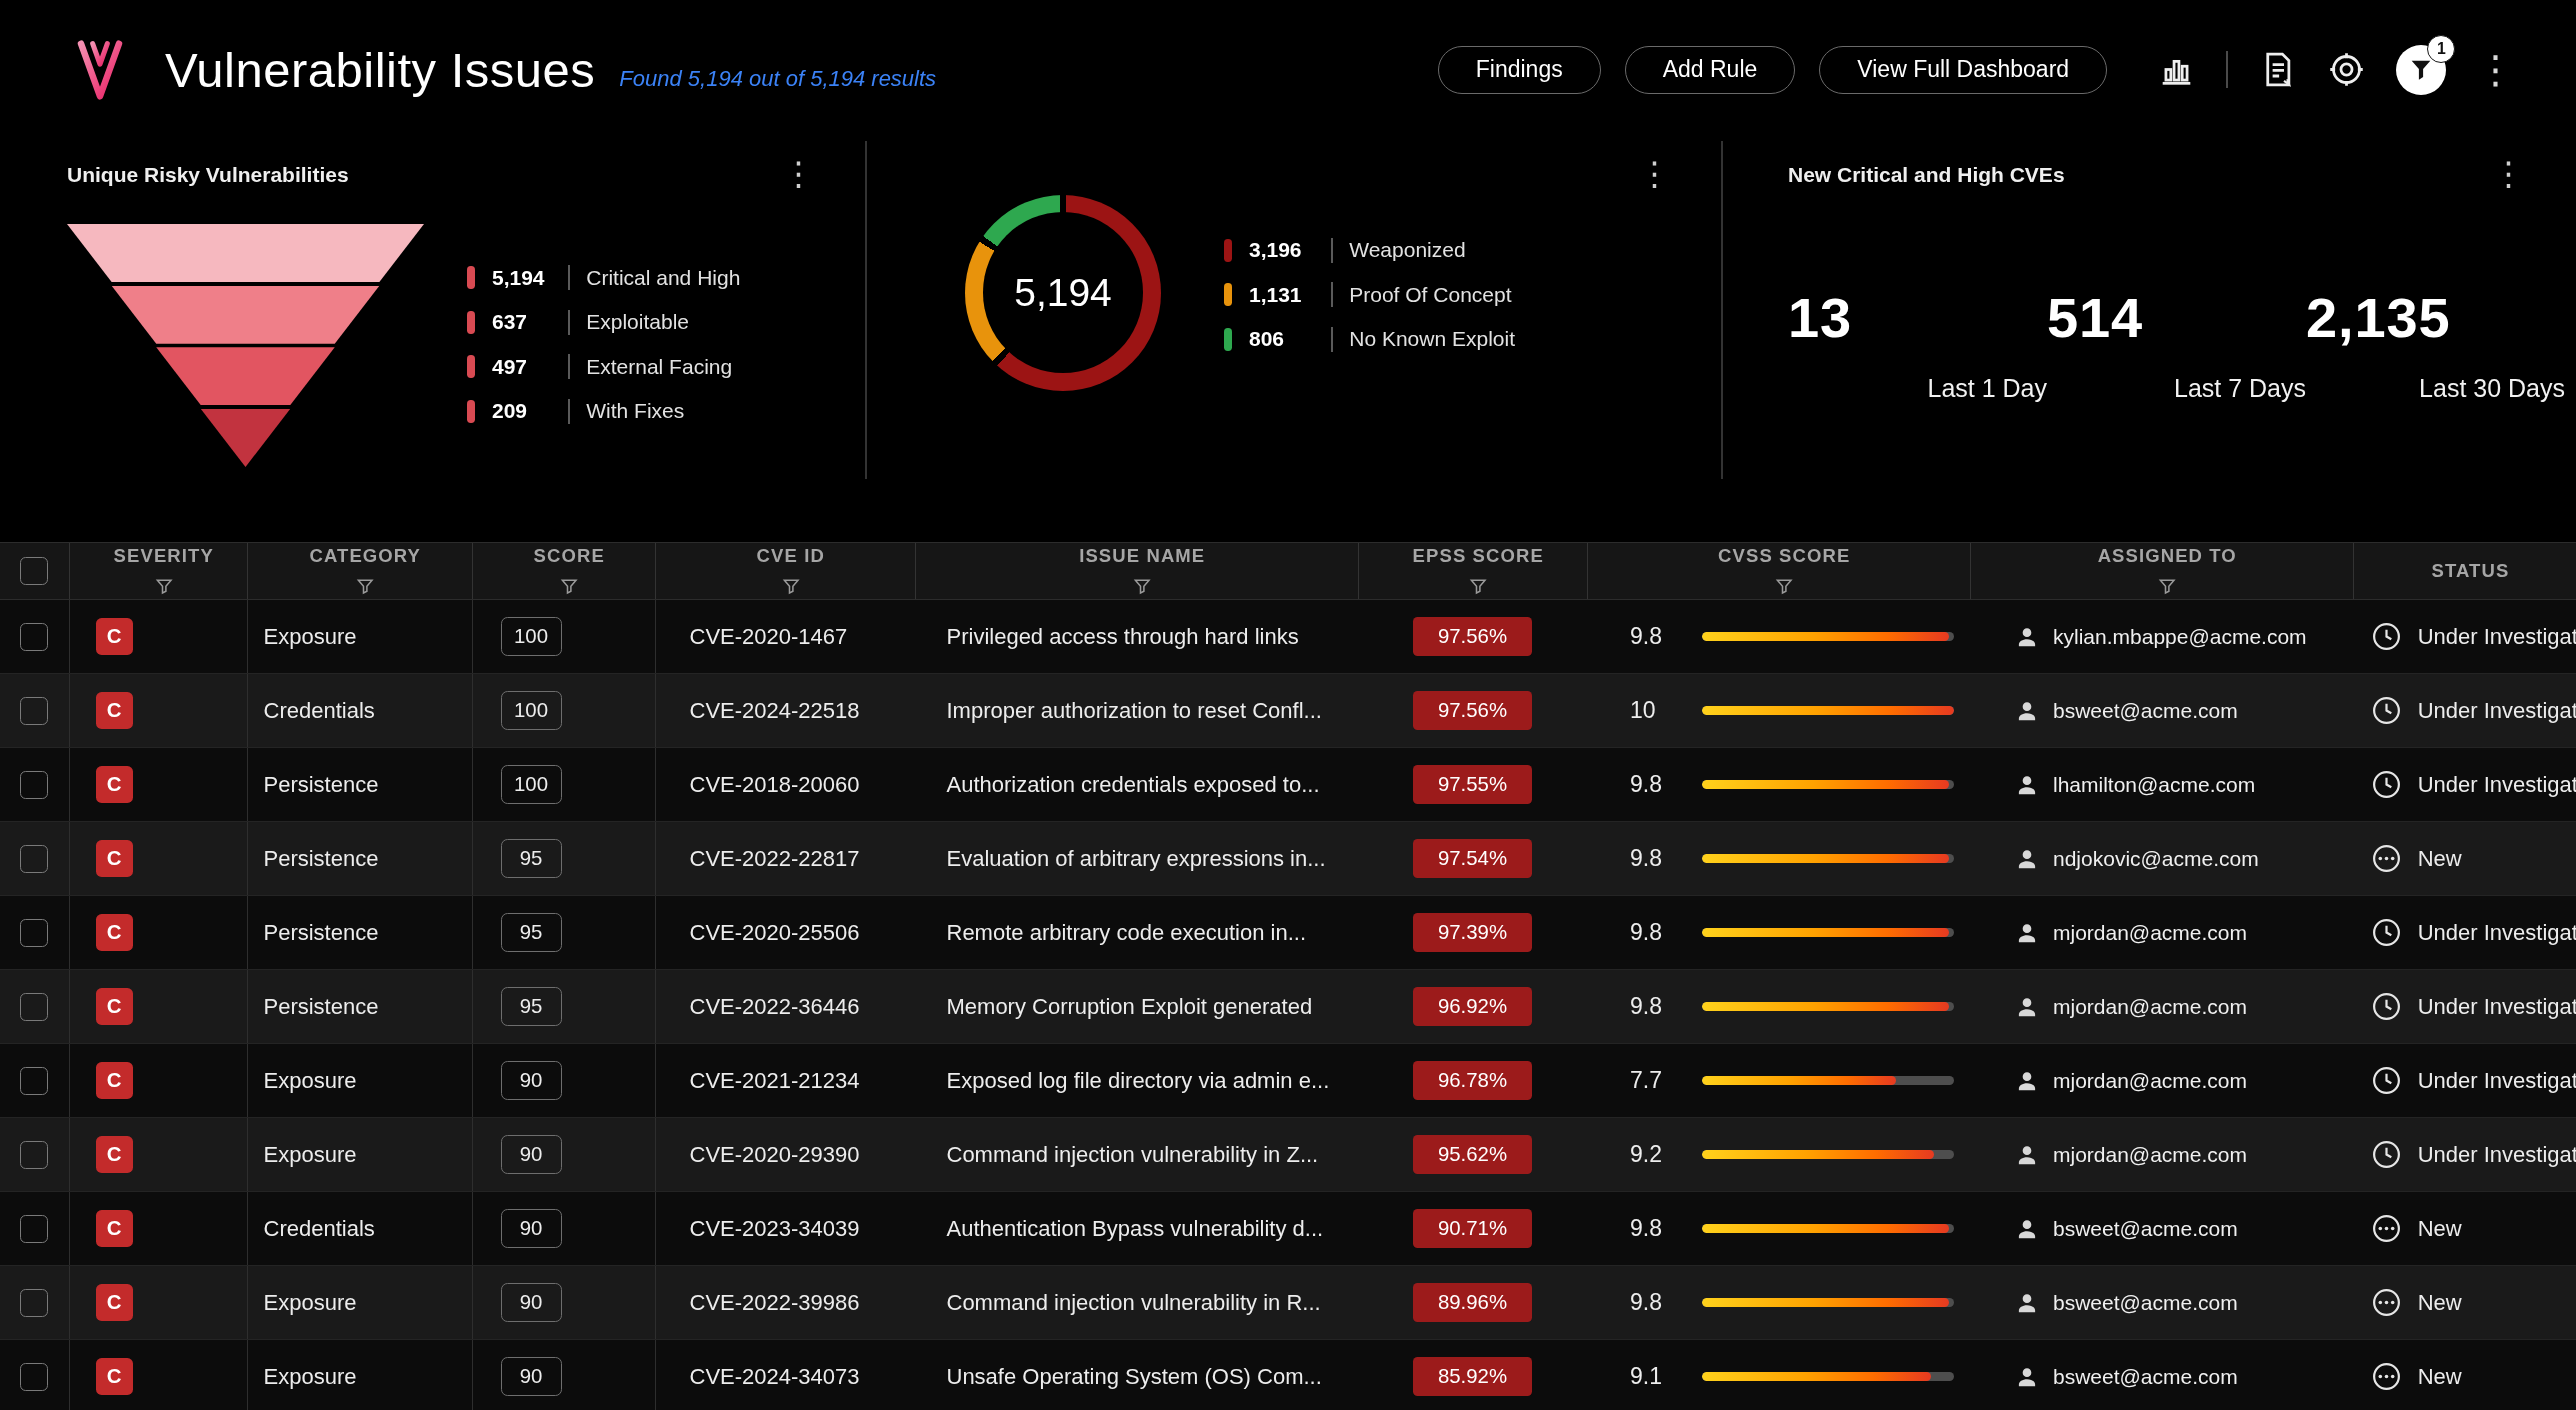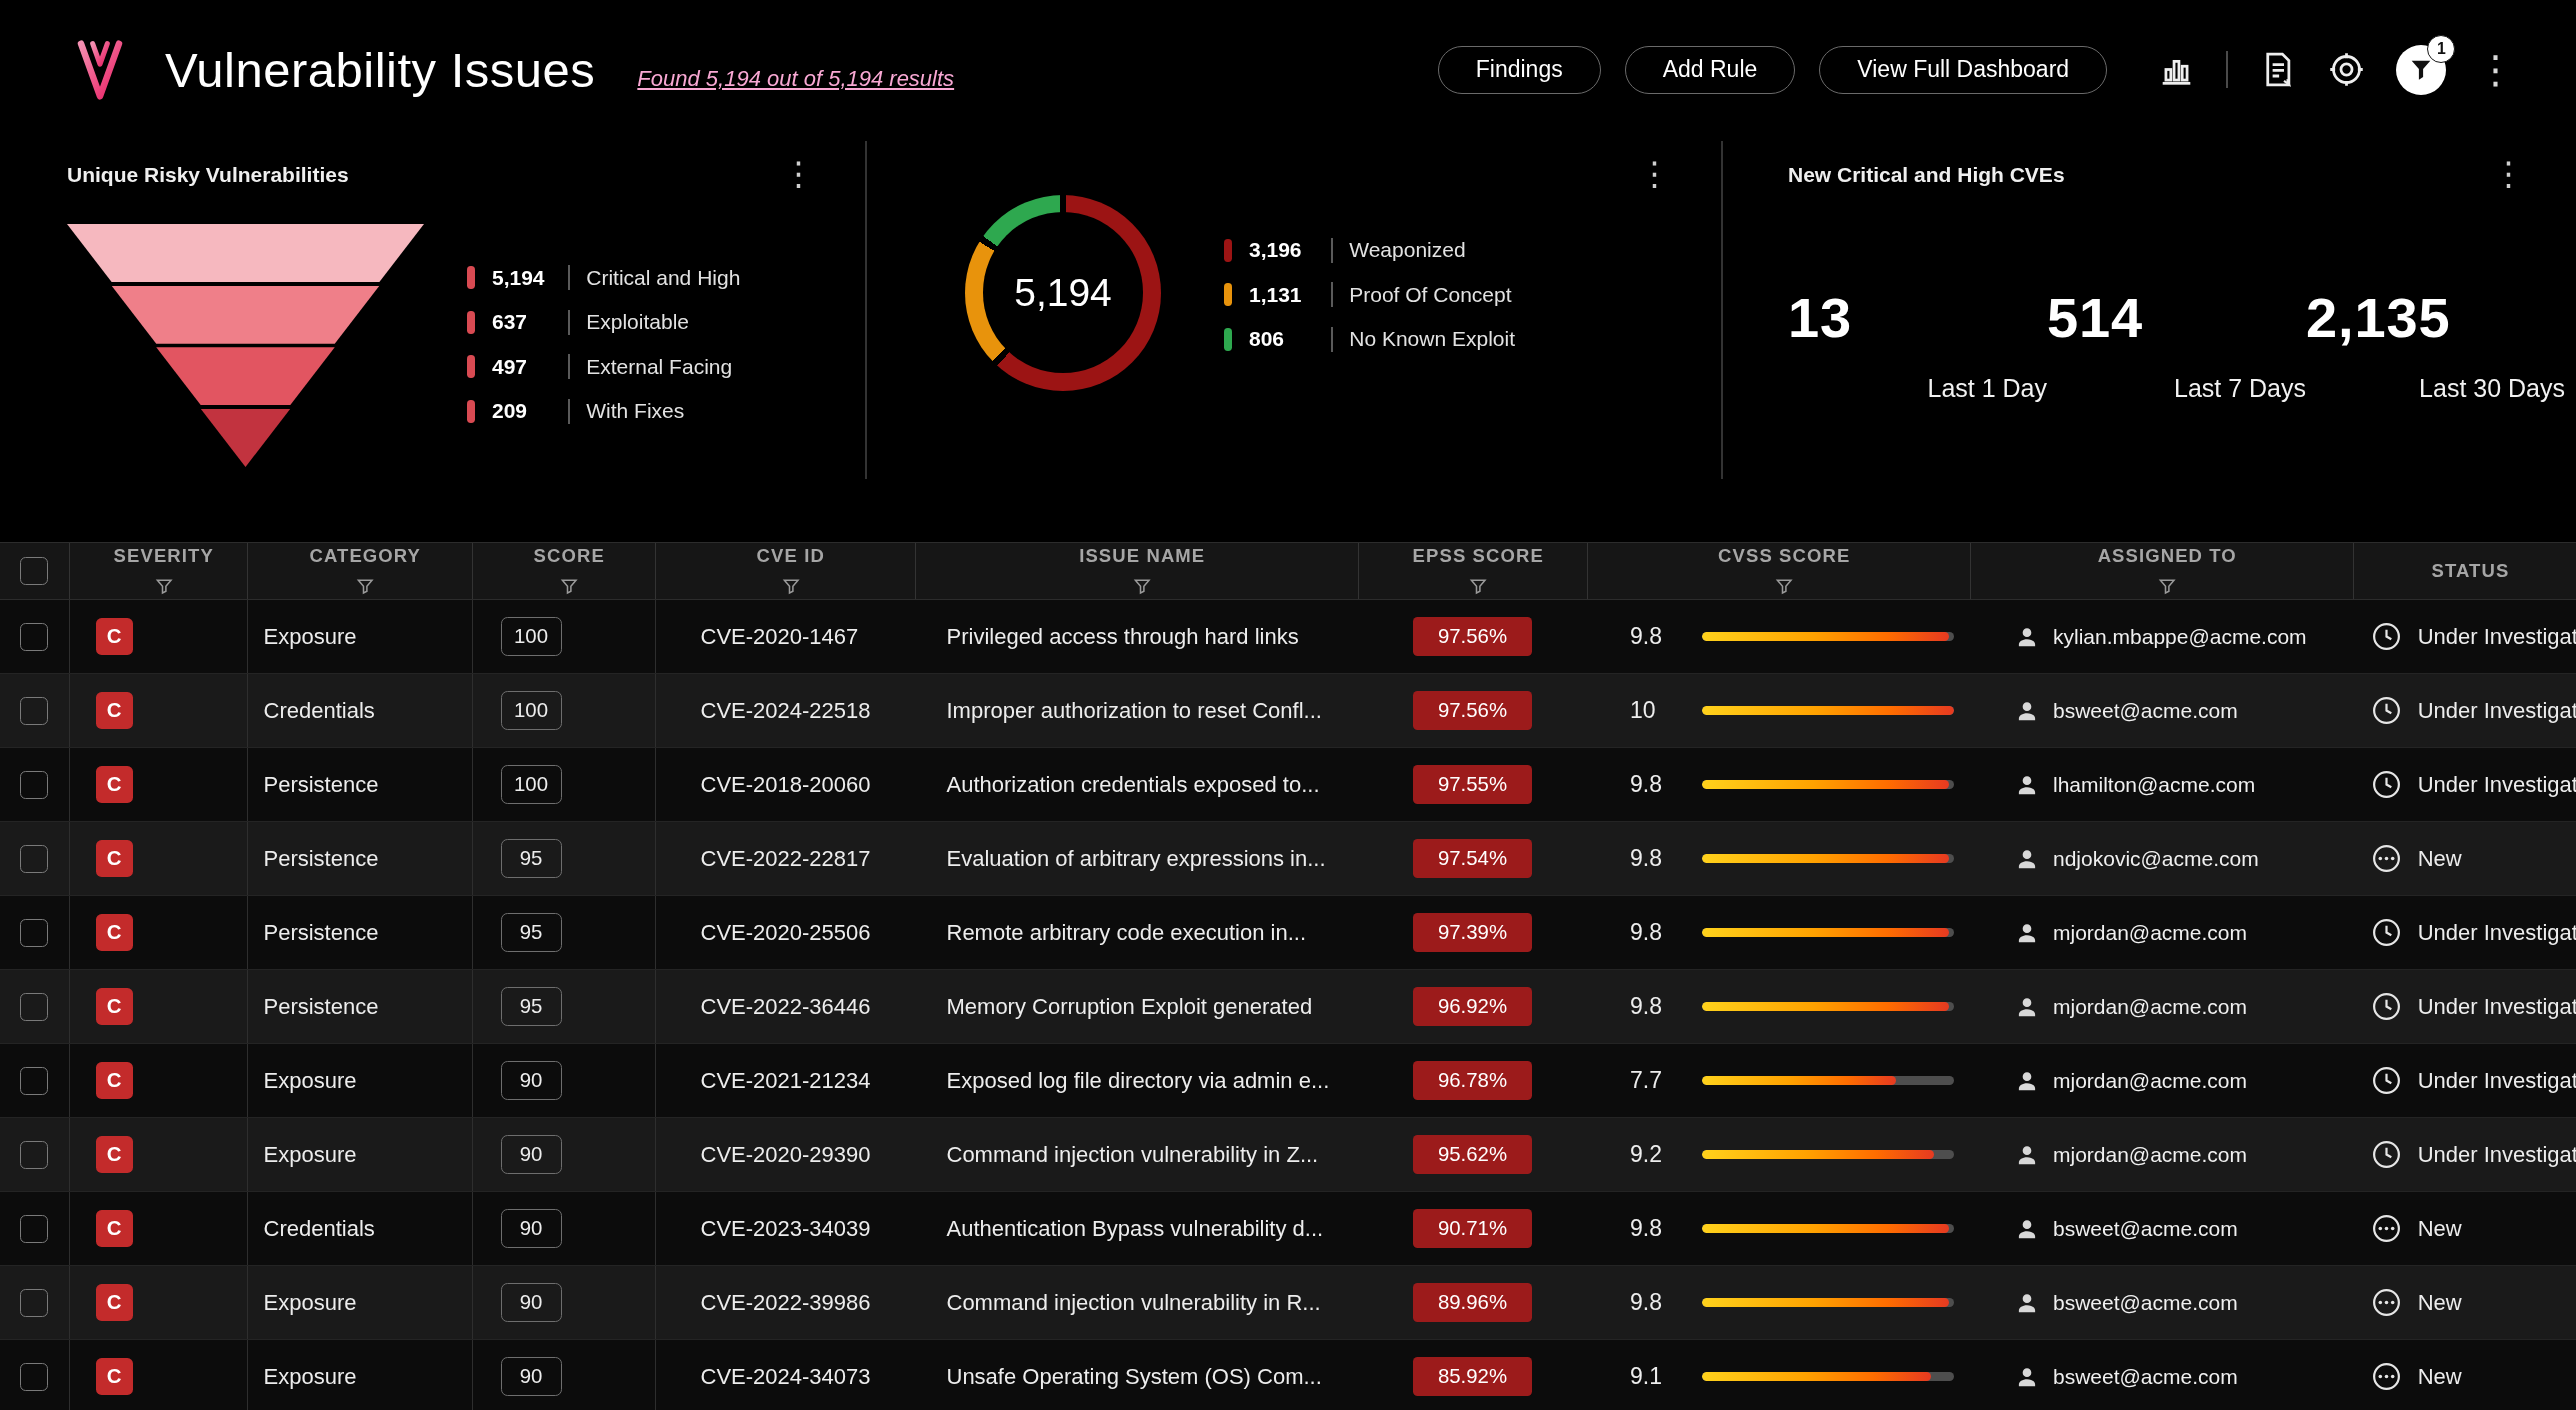--- a/index.html
+++ b/index.html
@@ -3,21 +3,21 @@
 <meta charset="utf-8">
 <style>
   html,body{margin:0;padding:0;background:#000;width:2576px;height:1410px;overflow:hidden;
     font-family:"Liberation Sans",sans-serif;color:#fff;}
   .app{position:relative;width:2576px;height:1410px;background:#000;}
 
   
   .topbar{display:flex;align-items:center;height:139px;padding:0 61px 0 65px;box-sizing:border-box;}
   .logo{width:70px;height:70px;flex:none;}
   .page-title{font-size:49px;font-weight:400;margin-left:30px;letter-spacing:0.5px;white-space:nowrap;}
-  .subtitle{font-style:italic;color:#f9a8d4;font-size:22px;margin-left:42px;margin-top:18.5px;white-space:nowrap;text-decoration:underline;}
+  .subtitle{font-style:italic;color:#3b82f6;font-size:22px;margin-left:24px;margin-top:18.5px;white-space:nowrap;}
   .actions{margin-left:auto;display:flex;align-items:center;gap:24px;}
   .pill-btn{height:48px;padding:0 37px;border-radius:26px;border:1.9px solid #6a6a6a;background:transparent;
     color:#fff;font-size:23px;font-family:inherit;cursor:pointer;white-space:nowrap;}
   .icon-row{display:flex;align-items:center;gap:30px;margin-left:26px;}
   .hicon{width:39px;height:39px;display:block;}
   .vsep{width:1.9px;height:37px;background:#4a4a4a;}
   .filter-btn{position:relative;width:50px;height:50px;border-radius:50%;background:#fff;
     display:flex;align-items:center;justify-content:center;cursor:pointer;}
   .filter-btn svg{width:28px;height:28px;}
   .filter-badge{position:absolute;top:-9.3px;right:-9.3px;width:28px;height:28px;border-radius:50%;
@@ -72,21 +72,21 @@
     overflow:hidden;white-space:nowrap;box-sizing:border-box;}
   td.c-check,td.c-sev,td.c-cat,td.c-score{border-right:1.9px solid #2e2e2e;}
   td.c-check{text-align:center;}
   .checkbox{width:28px;height:28px;border:1.9px solid #7a7a7a;border-radius:5.6px;margin:0 auto;
     background:transparent;box-sizing:border-box;cursor:pointer;}
   .sev-badge{display:inline-flex;width:37px;height:37px;border-radius:5.6px;background:var(--sev,#c32b2b);
     color:#fff;font-weight:700;font-size:20.4px;align-items:center;justify-content:center;margin-left:26px;}
   td.c-cat{padding-left:16px;}
   .score-box{display:inline-flex;min-width:61px;height:39px;border:1.9px solid #6e6e6e;border-radius:6.5px;
     align-items:center;justify-content:center;font-size:20.4px;margin-left:28px;box-sizing:border-box;padding:0 9.3px;}
-  td.c-cve{padding-left:45px;}
+  td.c-cve{padding-left:34px;}
   td.c-issue{padding-left:31.5px;}
   td.c-epss{text-align:center;}
   .epss-badge{display:inline-block;background:var(--epss,#9c1b1b);border-radius:4.6px;padding:8.3px 0;
     min-width:119px;text-align:center;font-size:20.4px;color:#fff;}
   .cvss-wrap{display:flex;align-items:center;padding-left:43px;}
   .cvss-num{width:61px;font-size:23px;flex:none;}
   .cvss-bar{width:252px;height:9.3px;border-radius:4.6px;background:#4e4e4e;overflow:hidden;margin-left:11px;flex:none;}
   .cvss-fill{height:100%;border-radius:4.6px;
     background:linear-gradient(90deg,#ffd21c,#ffa200 45%,#ff6d00 75%,#e63a21 100%);}
   .assign-wrap{display:flex;align-items:center;padding-left:44px;gap:13px;}

